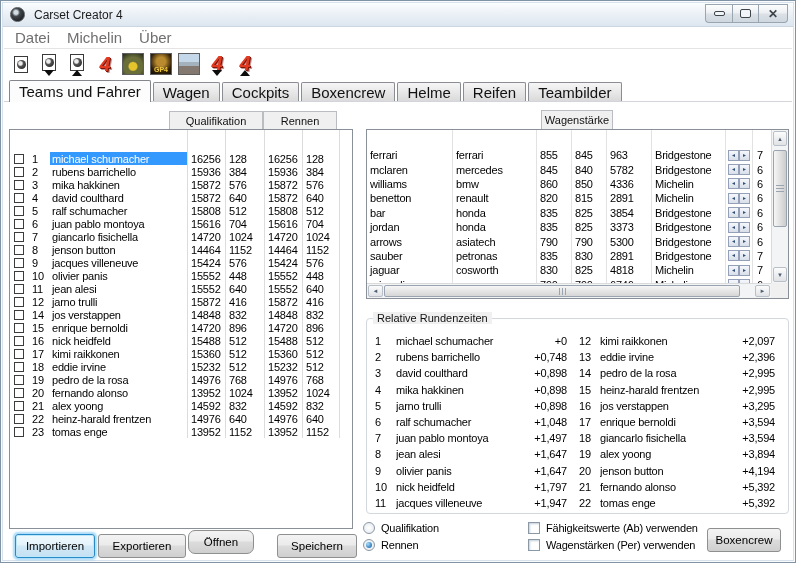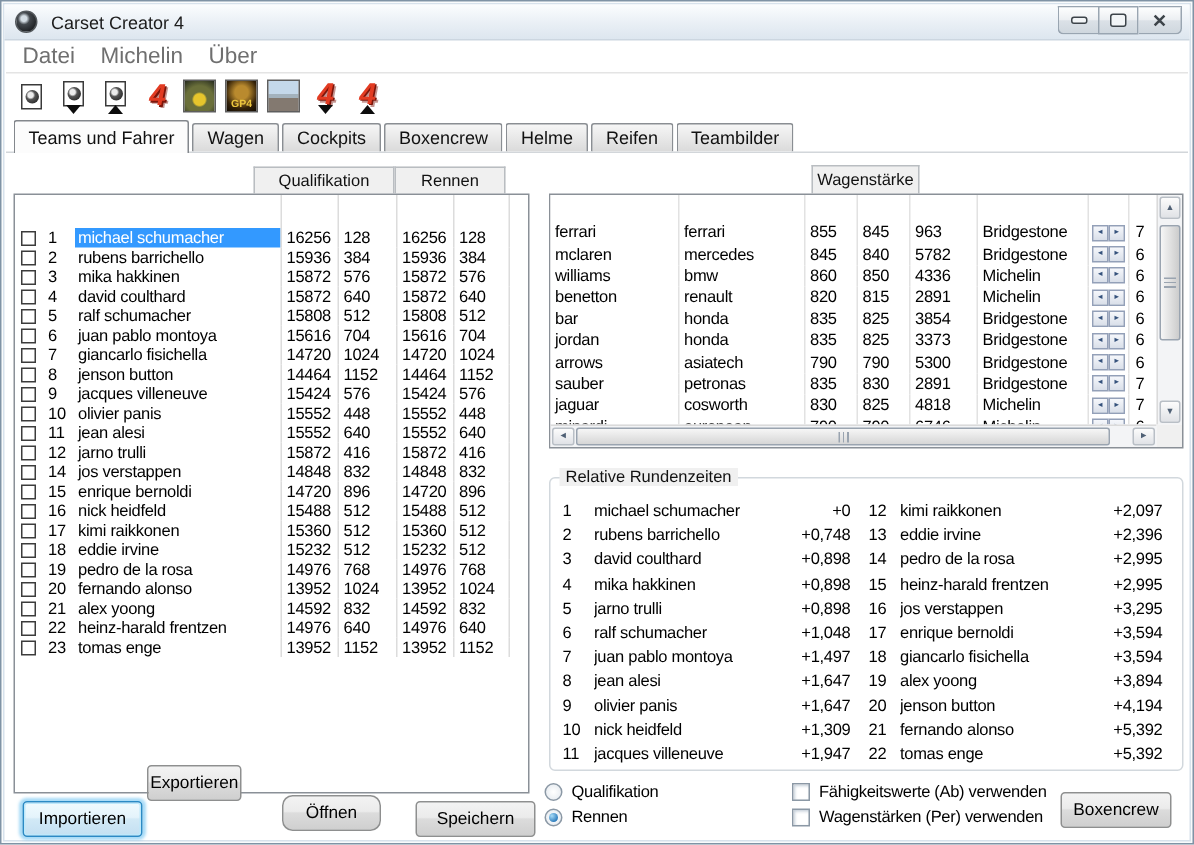--- a/index.html
+++ b/index.html
@@ -81,21 +81,21 @@
   .photo.track { background:linear-gradient(#c4d8ea 0 42%, #a3b2bd 42% 58%, #837970 58% 100%); }
 
   
   .tabbar {
     position:absolute; left:3px; top:79px; right:3px; height:22px;
     display:flex; align-items:flex-end; padding-left:5px;
     border-bottom:1px solid #d2d6da;
   }
   .tab {
     height:19px; display:flex; align-items:center; padding:0 9px;
-    font-size:12px; color:#111; margin-right:2px;
+    font-size:15px; color:#111; margin-right:2px;
     border:1px solid #8a8e93; border-bottom:none; border-radius:2px 2px 0 0;
     background:linear-gradient(#f6f6f6,#dadada);
   }
   .tab.active {
     height:22px; background:#fcfcfc; margin-bottom:-1px; border-color:#83878c;
   }
 
   
   .col-header {
     position:absolute; background:#f0f0f0;
@@ -767,21 +767,21 @@
     <span class="lttime">+1,647</span>
   </div>
         <div class="ltrow">
     <span class="ltpos">9</span>
     <span class="ltname">olivier panis</span>
     <span class="lttime">+1,647</span>
   </div>
         <div class="ltrow">
     <span class="ltpos">10</span>
     <span class="ltname">nick heidfeld</span>
-    <span class="lttime">+1,309</span>
+    <span class="lttime">+1,797</span>
   </div>
         <div class="ltrow">
     <span class="ltpos">11</span>
     <span class="ltname">jacques villeneuve</span>
     <span class="lttime">+1,947</span>
   </div>
       </div>
     <div class="lt-col c2" id="lt-col2">
         <div class="ltrow">
     <span class="ltpos">12</span>
@@ -858,18 +858,18 @@
       </label>
       <label class="optline" style="left: 527px; top: 537px;">
         <span class="checkbox"></span>
         <span>Wagenstärken (Per) verwenden</span>
       </label>
     </div>
   <button class="wbtn" id="btn-berechnen">Boxencrew</button>
 
   <div id="file-buttons">
       <button class="wbtn focused" style="left: 14px; top: 533px; width: 80px;">Importieren</button>
-      <button class="wbtn" style="left: 97px; top: 509px; width: 63px;">Exportieren</button>
+      <button class="wbtn" style="left: 97px; top: 533px; width: 88px;">Exportieren</button>
       <button class="wbtn" style="left: 187px; top: 529px; width: 66px; border-radius: 7px;">Öffnen</button>
       <button class="wbtn" style="left: 276px; top: 533px; width: 80px;">Speichern</button>
     </div>
 
 </div>
 
 </body></html>

